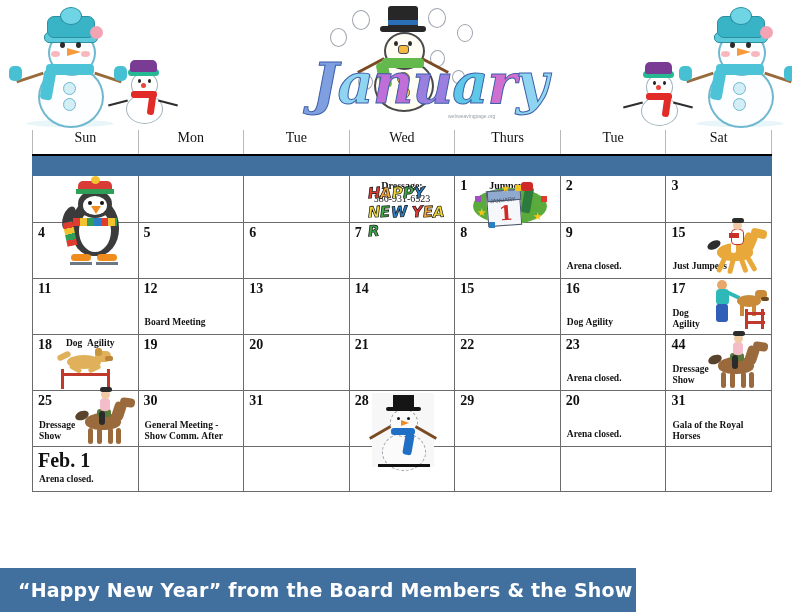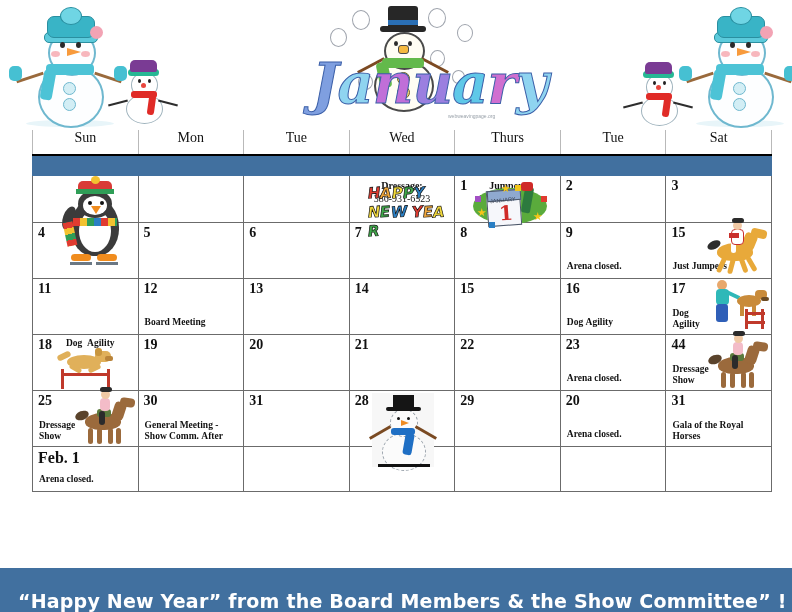--- a/index.html
+++ b/index.html
@@ -134,21 +134,21 @@
   .bluebar td{
     height:19px;background:#41709f;border:1px solid #41709f !important;
   }
   .cal td.cell{height:55px;position:relative;background:#fff;}
   .r1 td.cell{height:46px;}
   .rlast td.cell{height:44px;}
   .daynum{
     position:absolute;left:5px;top:2px;font-size:14px;font-weight:700;color:#111;
     font-family:"Liberation Serif", serif;
   }
-  .daynum.big{font-size:16px;}
+  .daynum.big{font-size:20px;}
   .evt{
     position:absolute;left:6px;bottom:4px;right:4px;
     font-size:9.5px;font-weight:700;line-height:1.18;color:#111;
     font-family:"Liberation Serif", serif;
   }
   .evt.inline{left:33px;top:3px;bottom:auto;}
   .evt.mid{bottom:6px;}
   .phone{
     position:absolute;left:0;right:0;top:3px;text-align:center;
     font-size:10px;font-weight:700;line-height:1.3;color:#111;
@@ -227,22 +227,22 @@
   .sm28 .nose{position:absolute;left:29px;top:27px;width:0;height:0;border-top:3px solid transparent;border-bottom:3px solid transparent;border-left:8px solid #ef8b22;}
   .sm28 .scarf{position:absolute;left:19px;top:35px;width:24px;height:7px;border-radius:3px;background:#1f6fc4;}
   .sm28 .scarf-t{position:absolute;left:32px;top:40px;width:9px;height:22px;border-radius:3px;background:#1f6fc4;transform:rotate(10deg);}
   .sm28 .arm{position:absolute;height:2.5px;background:#7a4a22;top:38px;}
   .sm28 .arm.l{left:-4px;width:24px;transform:rotate(-30deg);}
   .sm28 .arm.r{left:42px;width:24px;transform:rotate(30deg);}
   .sm28 .base{position:absolute;left:6px;top:71px;width:52px;height:3px;background:#111;}
 
   
   .footer{
-    position:absolute;left:0;bottom:0;width:792px;height:44px;
-    background:#41709f;display:flex;align-items:flex-end;
+    position:absolute;left:0;bottom:0;width:636px;height:44px;
+    background:#41709f;display:flex;align-items:center;
   }
   .footer-txt{
     color:#ffffff;font-size:19px;font-weight:700;margin-left:18px;
     font-family:"DejaVu Sans", sans-serif;letter-spacing:0.2px;white-space:nowrap;
   }
 </style>
 </head>
 <body>
 
 <div class="header">

